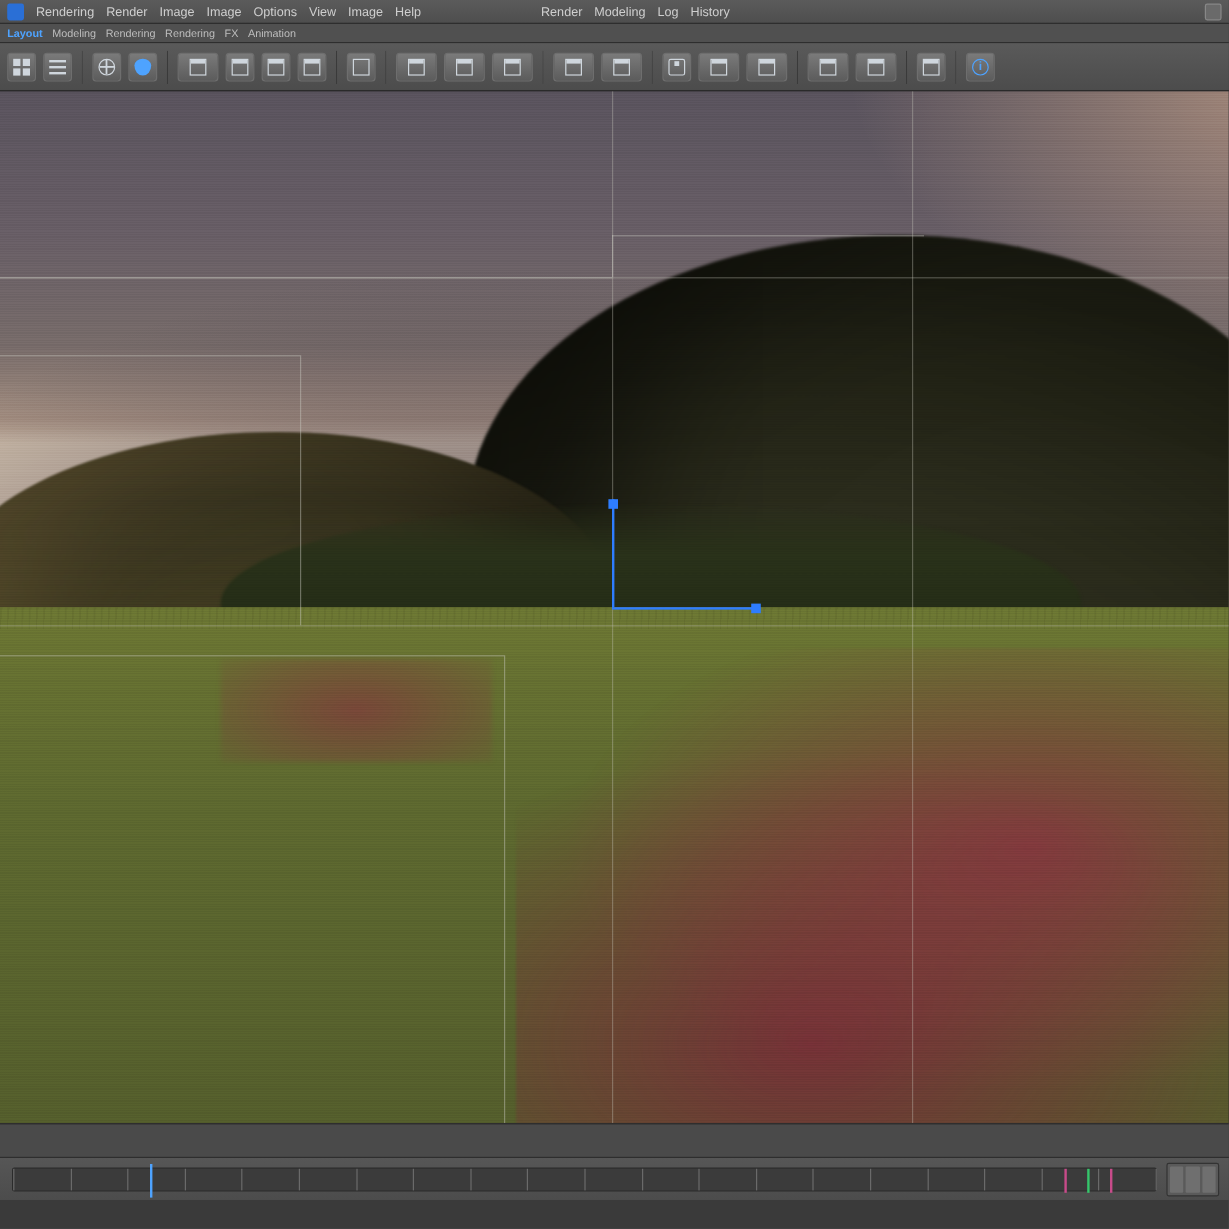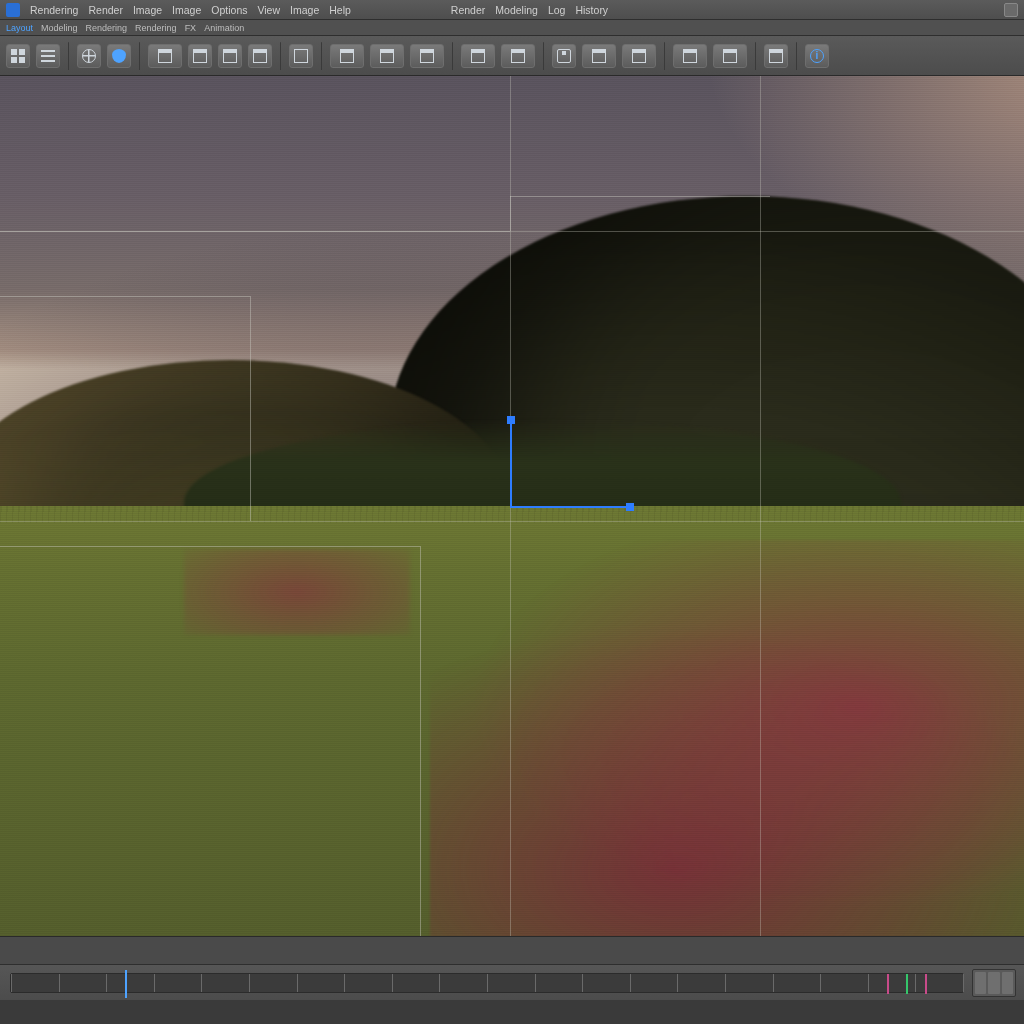--- a/index.html
+++ b/index.html
@@ -18,21 +18,21 @@
 #menubar .menu-item { cursor:pointer; white-space:nowrap; }
 #menubar .spacer { flex:1; }
 #menubar .ctrl { width:14px; height:14px; margin-top:3px; background:#6a6a6a; border:1px solid #888; border-radius:2px; }
 
 #tabbar {
   position:absolute; left:0; top:20px; width:1024px; height:16px;
   background:#505050; color:#bdbdbd; font-size:9px; line-height:16px;
   padding:0 6px; display:flex; gap:8px; border-bottom:1px solid #2e2e2e;
 }
 #tabbar .tab { cursor:pointer; }
-#tabbar .tab.active { color:#4ea3ff; }
+#tabbar .tab.active { color:#4ea3ff;font-weight:bold; }
 
 #toolbar {
   position:absolute; left:0; top:36px; width:1024px; height:40px;
   background:linear-gradient(#5a5a5a,#4c4c4c); border-bottom:1px solid #2a2a2a;
   display:flex; align-items:center; padding:0 6px; gap:6px;
 }
 .tbtn {
   width:24px; height:24px; border:1px solid #6e6e6e; border-radius:3px;
   background:linear-gradient(#7a7a7a,#5c5c5c); cursor:pointer; position:relative;
   display:flex; align-items:center; justify-content:center;

